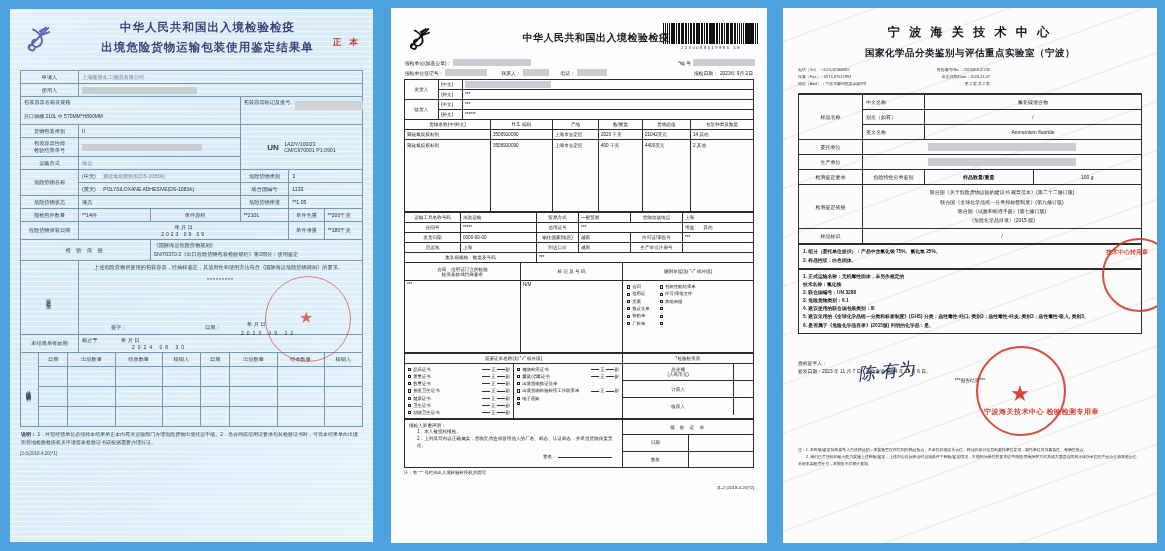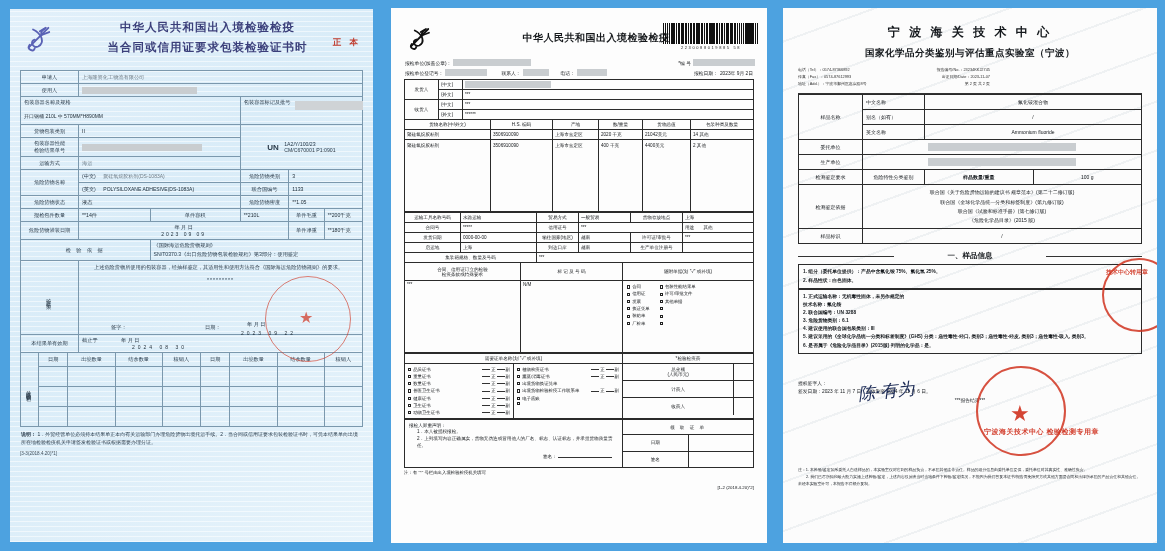--- a/index.html
+++ b/index.html
@@ -183,21 +183,21 @@
             <path d="M8 31 L31 8"></path>
             <path d="M13 10 q7 3 10 10 q2 7 -4 10 q-5 2 -7 -3 q-1 -4 3 -5"></path>
             <path d="M27 9 q-6 3 -4 8"></path>
             <path d="M9 28 q-3 4 1 6 q4 2 5 -2"></path>
             <path d="M21 12 l7 -4 M24 16 l8 -3"></path>
           </g>
         </svg>
       </div>
       <div class="d1-titles">
         <div class="d1-t1">中华人民共和国出入境检验检疫</div>
-        <div class="d1-t2">当合同或信用证要求包装检验证书时</div>
+        <div class="d1-t2">出境危险货物运输包装使用鉴定结果单</div>
       </div>
       <div class="d1-zb">正 本</div>
     </div>
 
     <div class="d1-nolabel"></div>
     <div class="d1-nobox"></div>
 
     <table class="d1-table">
       <tbody>
           <tr>
@@ -822,21 +822,20 @@
             <div>《危险化学品目录》(2015 版)</div>
           </td>
         </tr>
         <tr>
           <td class="c">样品标识</td>
           <td class="c" colspan="3">/</td>
         </tr>
       </tbody>
         </table>
 
-      <div class="d3-sechead">一、样品信息</div>
       <div class="d3-box">
         <div class="bold">1. 组分（委托单位提供）：产品中含氟化铵 75%、氟化氢 25%。</div>
         <div class="bold">2. 样品性状：白色固体。</div>
       </div>
 
       <div class="d3-box" style="position:relative">
         <div class="bold">1. 正式运输名称：无机毒性固体，未另作规定的</div>
         <div class="bold">   技术名称：氟化铵</div>
         <div class="bold">2. 联合国编号：UN 3288</div>
         <div class="bold">3. 危险货物类别：6.1</div>

